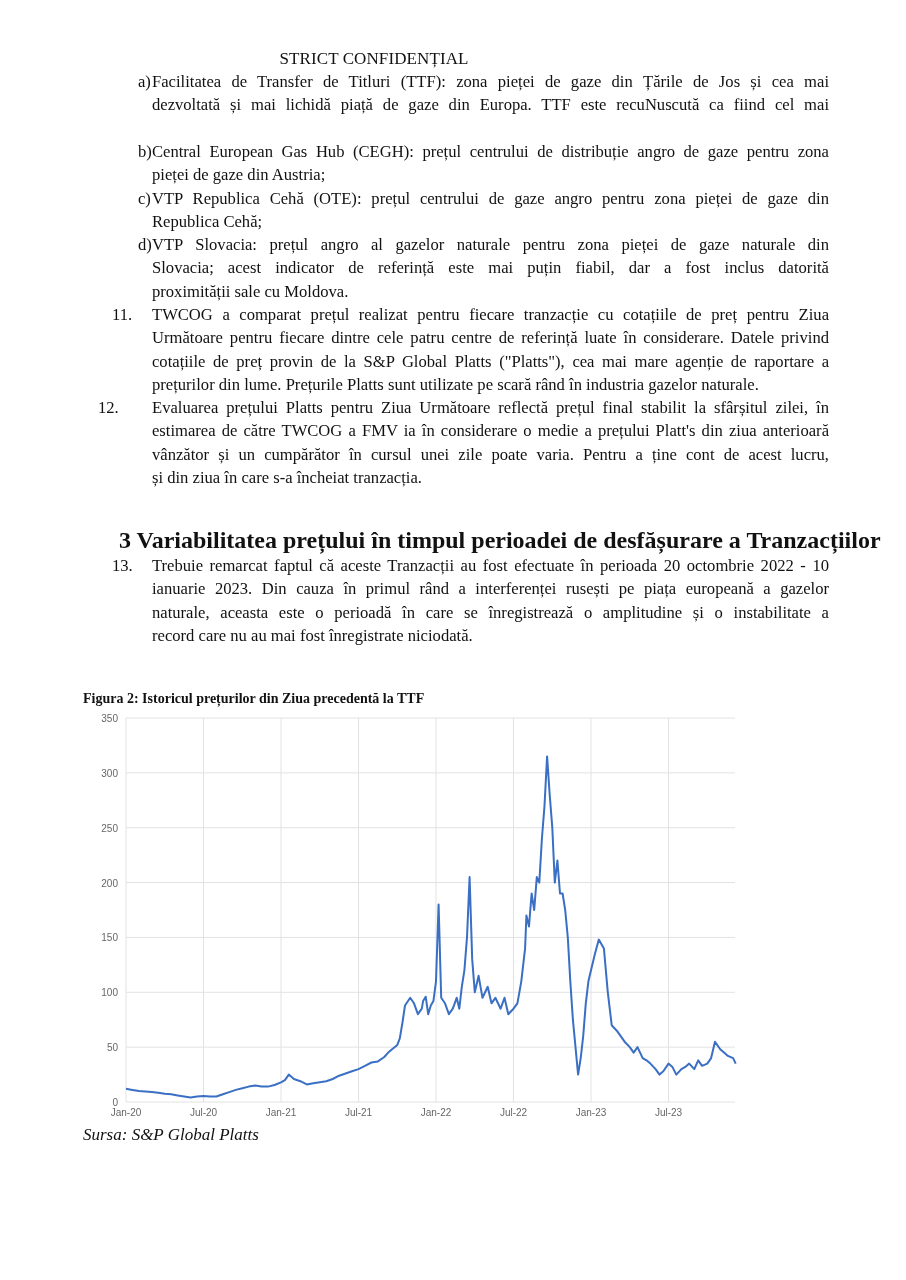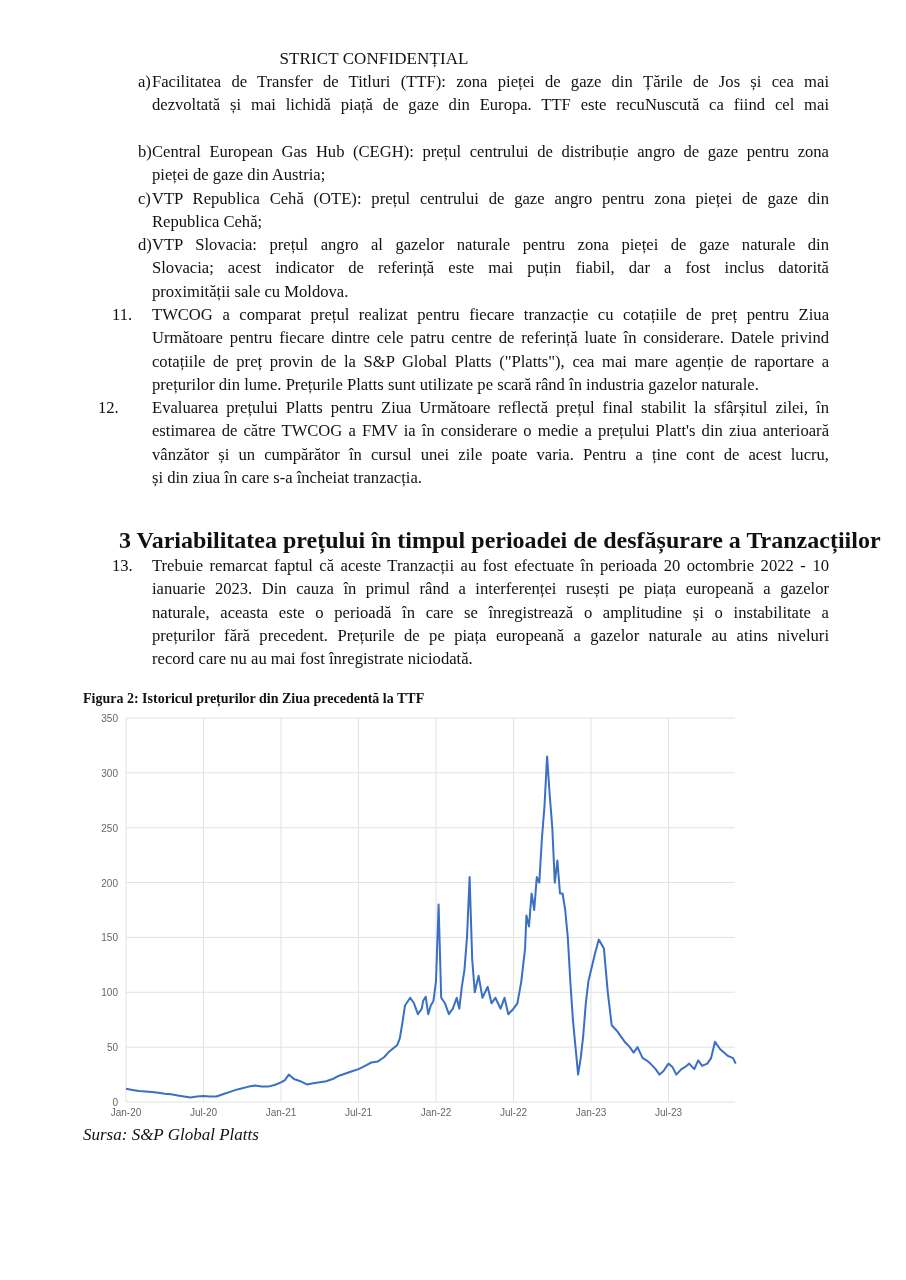--- a/index.html
+++ b/index.html
@@ -81,21 +81,20 @@
 
   <div class="section-title">3 Variabilitatea prețului în timpul perioadei de desfășurare a Tranzacțiilor</div>
 
   <div class="body-text" style="top:554px;">
     <div class="item" style="top:0;">
       <span class="marker" style="left:112px;">13.</span>
       <div class="content">
         <span class="line">Trebuie remarcat faptul că aceste Tranzacții au fost efectuate în perioada 20 octombrie 2022 - 10</span>
         <span class="line">ianuarie 2023. Din cauza în primul rând a interferenței rusești pe piața europeană a gazelor</span>
         <span class="line">naturale, aceasta este o perioadă în care se înregistrează o amplitudine și o instabilitate a</span>
-        <span class="line">prețurilor fără precedent. Prețurile de pe piața europeană a gazelor naturale au atins niveluri</span>
         <span class="line last">record care nu au mai fost înregistrate niciodată.</span>
       </div>
     </div>
   </div>
 
   <div class="figure-title">Figura 2: Istoricul prețurilor din Ziua precedentă la TTF</div>
 
   <div class="chart">
     <svg id="chart-svg" width="680" height="416" viewBox="0 0 680 416">
       <g id="grid">

